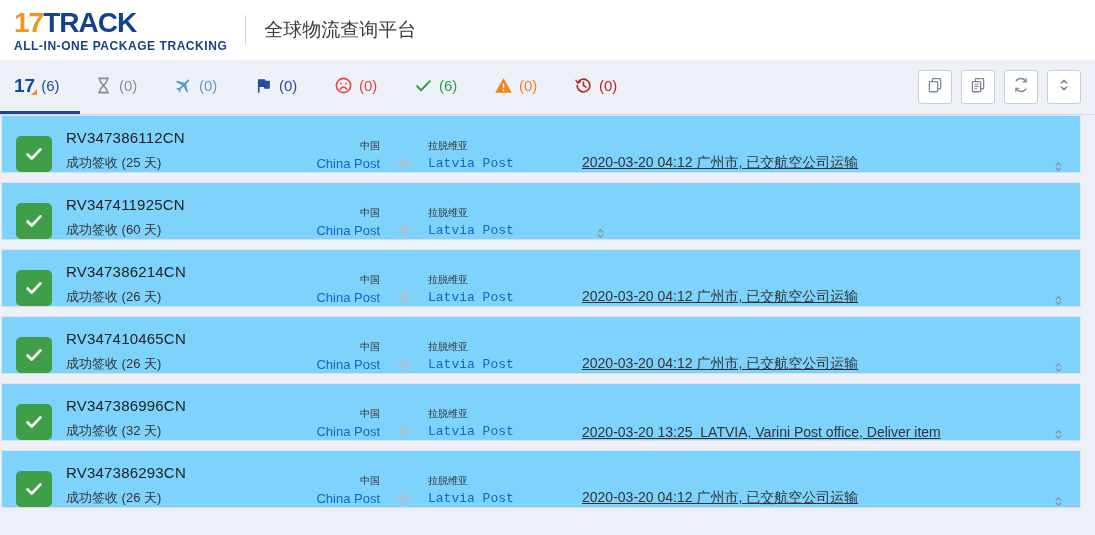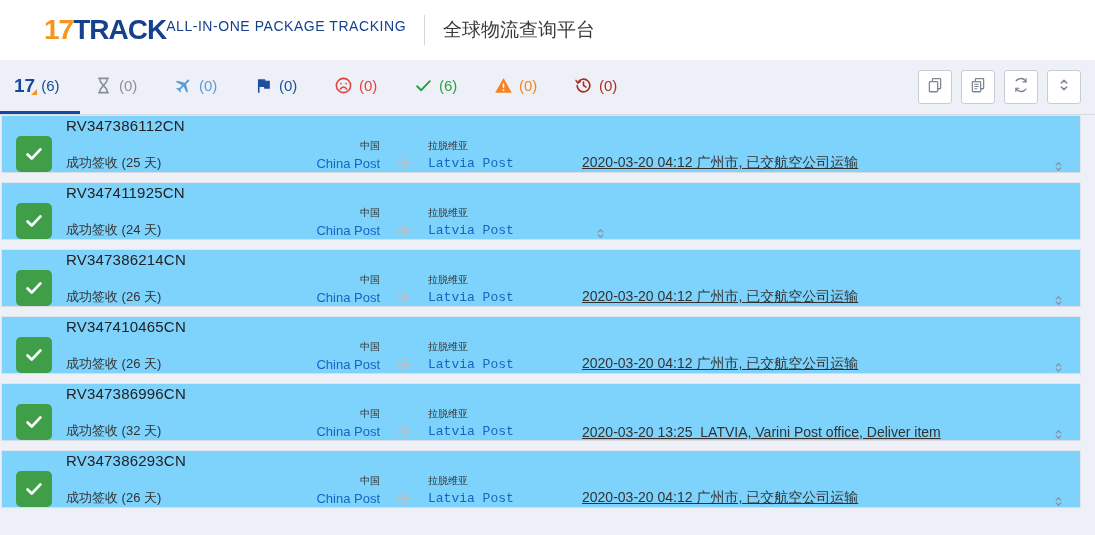--- a/index.html
+++ b/index.html
@@ -7,25 +7,25 @@
   body {
     font-family:"Liberation Sans","DejaVu Sans",sans-serif;
     background:#edf0f6; color:#333;
   }
 
   
   .site-header {
     height:60px; background:#fff; display:flex; align-items:center;
     padding-left:14px;
   }
-  .logo { display:flex; flex-direction:row; line-height:1; cursor:pointer;margin-left:30px; }
+  .logo { display:flex; flex-direction:column; line-height:1; cursor:pointer; }
   .logo-line { font-size:28px; font-weight:800; letter-spacing:-1px; }
   .logo-17 { color:#f7941e; }
   .logo-track { color:#16418c; }
-  .logo-sub { font-size:14px; font-weight:400; color:#16418c; letter-spacing:.55px; margin-top:3px;text-align:center; }
+  .logo-sub { font-size:12px; font-weight:700; color:#16418c; letter-spacing:.55px; margin-top:3px;text-align:center; }
   .header-divider { width:1px; height:30px; background:#d3d6dc; margin:0 18px; }
   .site-title { font-size:19px; color:#3a3a3a; }
 
   
   .tabbar {
     height:55px; background:#edf0f6; display:flex; align-items:stretch;
     border-bottom:1px solid #d7dbe4; position:relative;
   }
   .tabs { display:flex; }
   .tab {
@@ -53,21 +53,21 @@
   .row {
     height:58px; background:#7dd3fc; border:1px solid #e2e6ec; border-bottom-color:#d9dde3;
     margin-bottom:9px; display:flex; align-items:flex-end; cursor:pointer;
   }
   .status-box {
     width:36px; height:36px; border-radius:5px; background:#3f9e47; flex:0 0 36px;
     margin:0 14px; display:flex; align-items:center; justify-content:center;
   }
   .col-id { width:236px; flex:0 0 236px; }
   .track-num { font-size:15px; color:#222; letter-spacing:.2px; }
-  .track-status { font-size:13px; color:#333; margin-top:20px; }
+  .track-status { font-size:13px; color:#333; margin-top:8px; }
   .col-origin { width:78px; flex:0 0 78px; text-align:right; }
   .col-dest { width:150px; flex:0 0 150px; text-align:left;font-family:Liberation Mono, monospace; }
   .country { font-size:10px; color:#333; }
   .carrier { font-size:13px; color:#1566c0; text-decoration:none; display:inline-block; margin-top:3px; cursor:pointer; }
   .plane-wrap { width:48px; flex:0 0 48px; display:flex; justify-content:center; }
   .col-event { flex:1; font-size:14px; color:#333; padding-left:4px; white-space:pre-wrap;text-decoration:underline; }
   .expander { width:44px; flex:0 0 44px; display:flex; justify-content:center; cursor:pointer; }
 </style>
 </head>
 <body>
@@ -233,21 +233,21 @@
   </div>
 
   <div class="row">
     <div class="status-box">
       <svg width="22" height="22" viewBox="0 0 24 24" fill="none" stroke="#fff" stroke-width="3" stroke-linecap="round" stroke-linejoin="round">
           <path d="M5 12.5l4.5 4.5L19 7"></path>
         </svg>
     </div>
     <div class="col-id">
       <div class="track-num">RV347411925CN</div>
-      <div class="track-status">成功签收 (24 天)</div>
+      <div class="track-status">成功签收 (60 天)</div>
     </div>
     <div class="col-origin">
       <div class="country">中国</div>
       <a class="carrier">China Post</a>
     </div>
     <div class="plane-wrap">
       <svg width="17" height="17" viewBox="0 0 24 24" fill="#b9bec6" style="transform:rotate(90deg)">
         <path d="M21.5 15.5v-2l-8.5-5V3.2a1.2 1.2 0 0 0-2.4 0v5.3l-8.5 5v2l8.5-2.5v5.3l-2.2 1.6V21.5l3.4-1 3.4 1v-1.6L13 18.3V13z"></path>
       </svg>
     </div>

